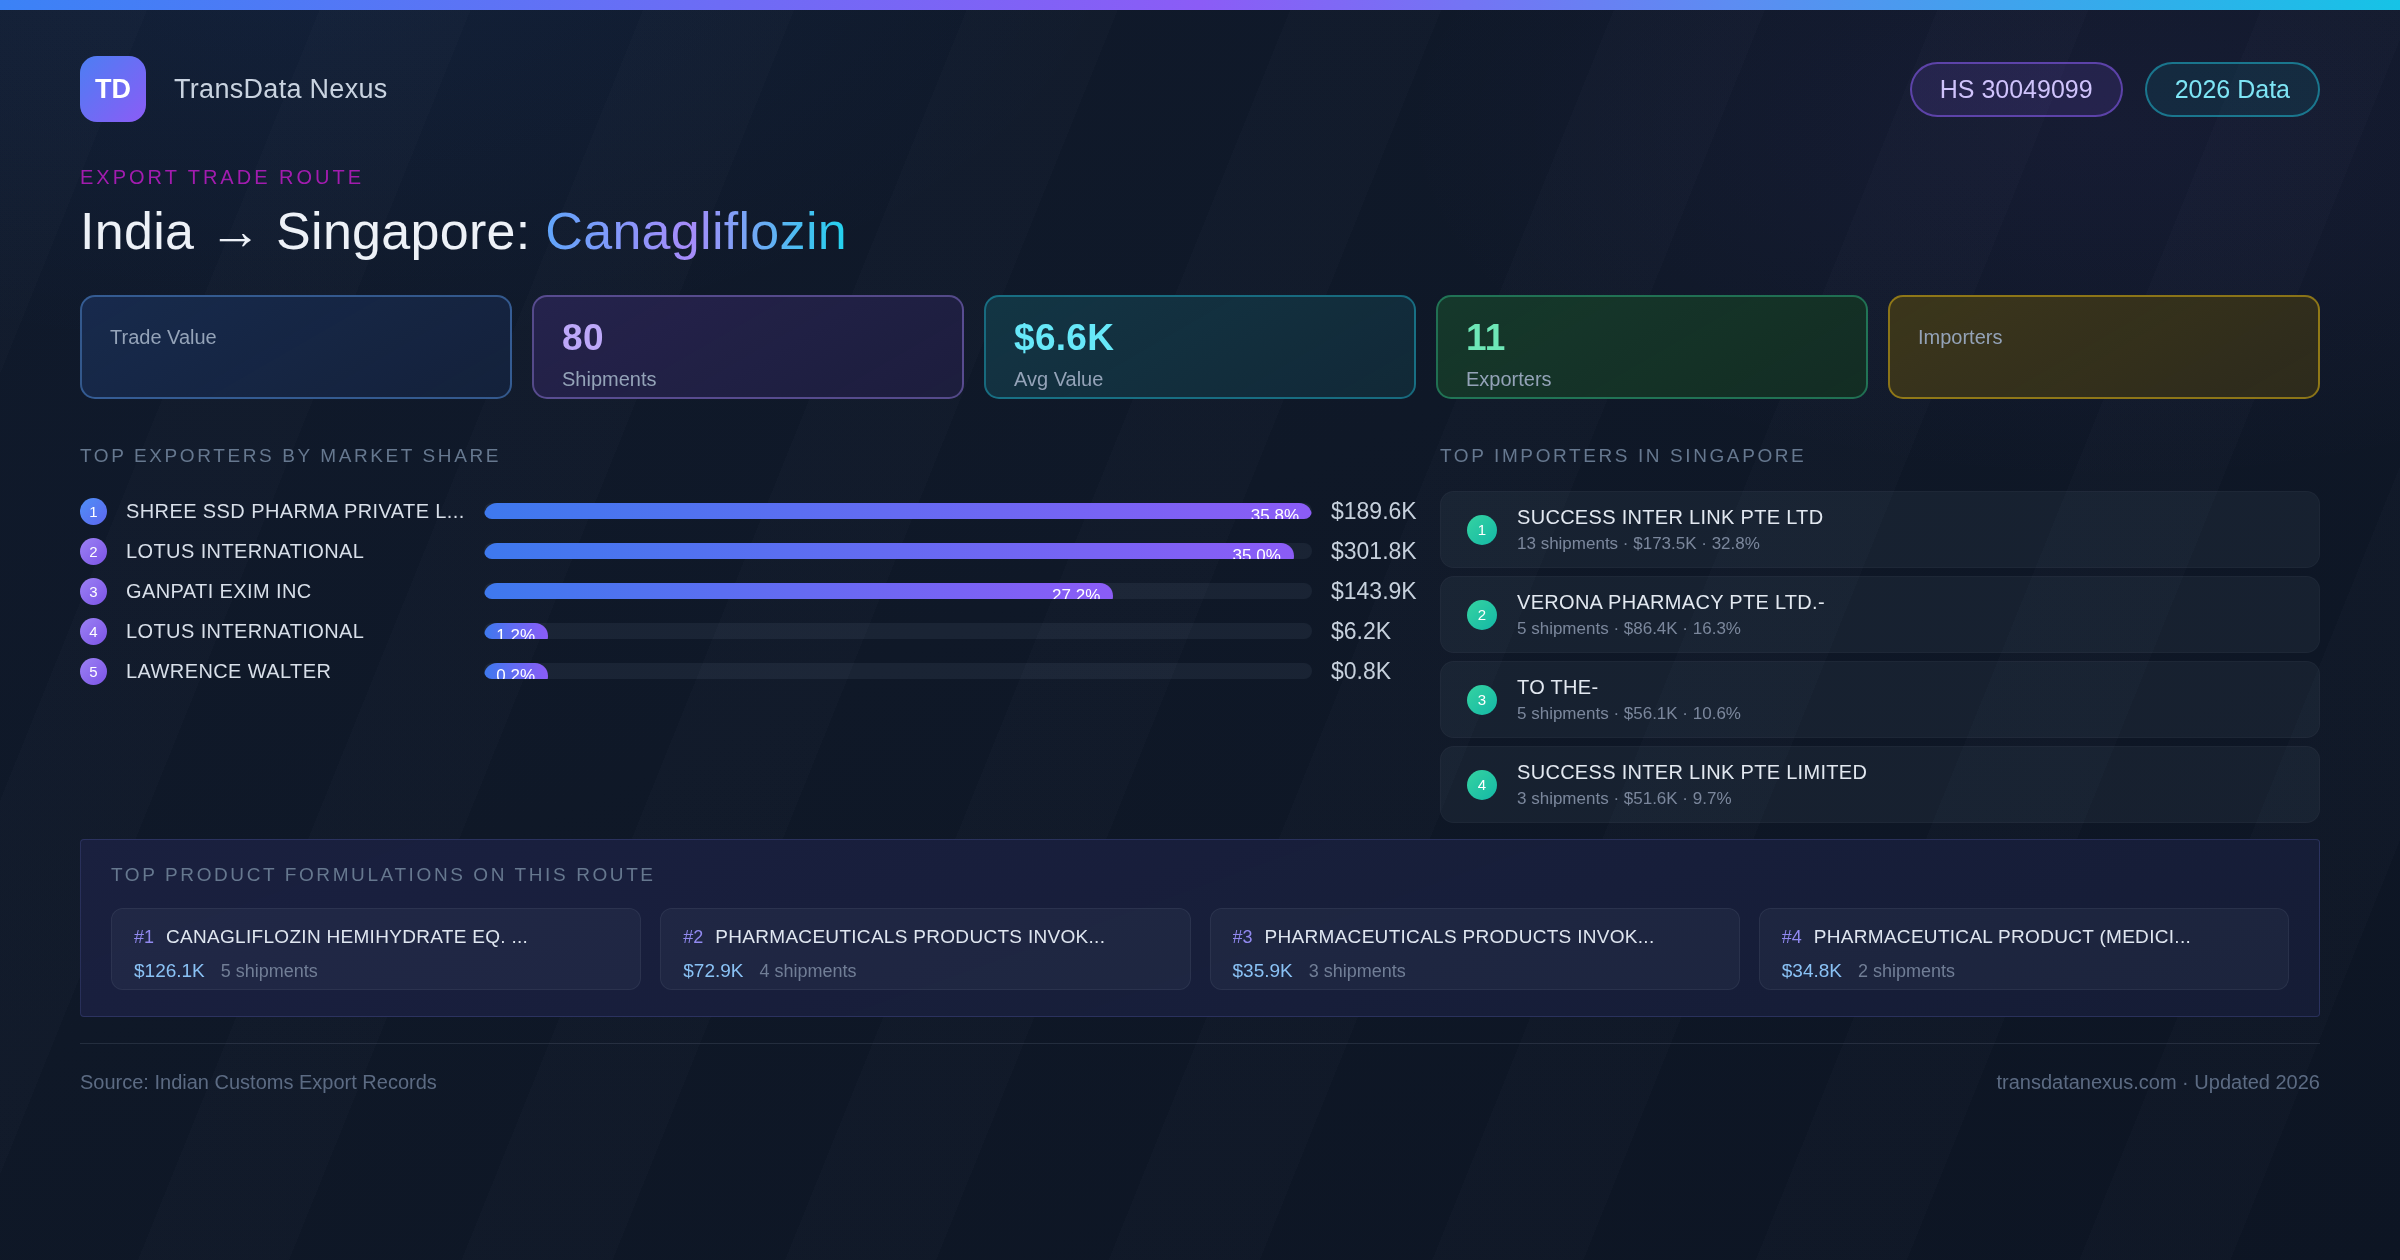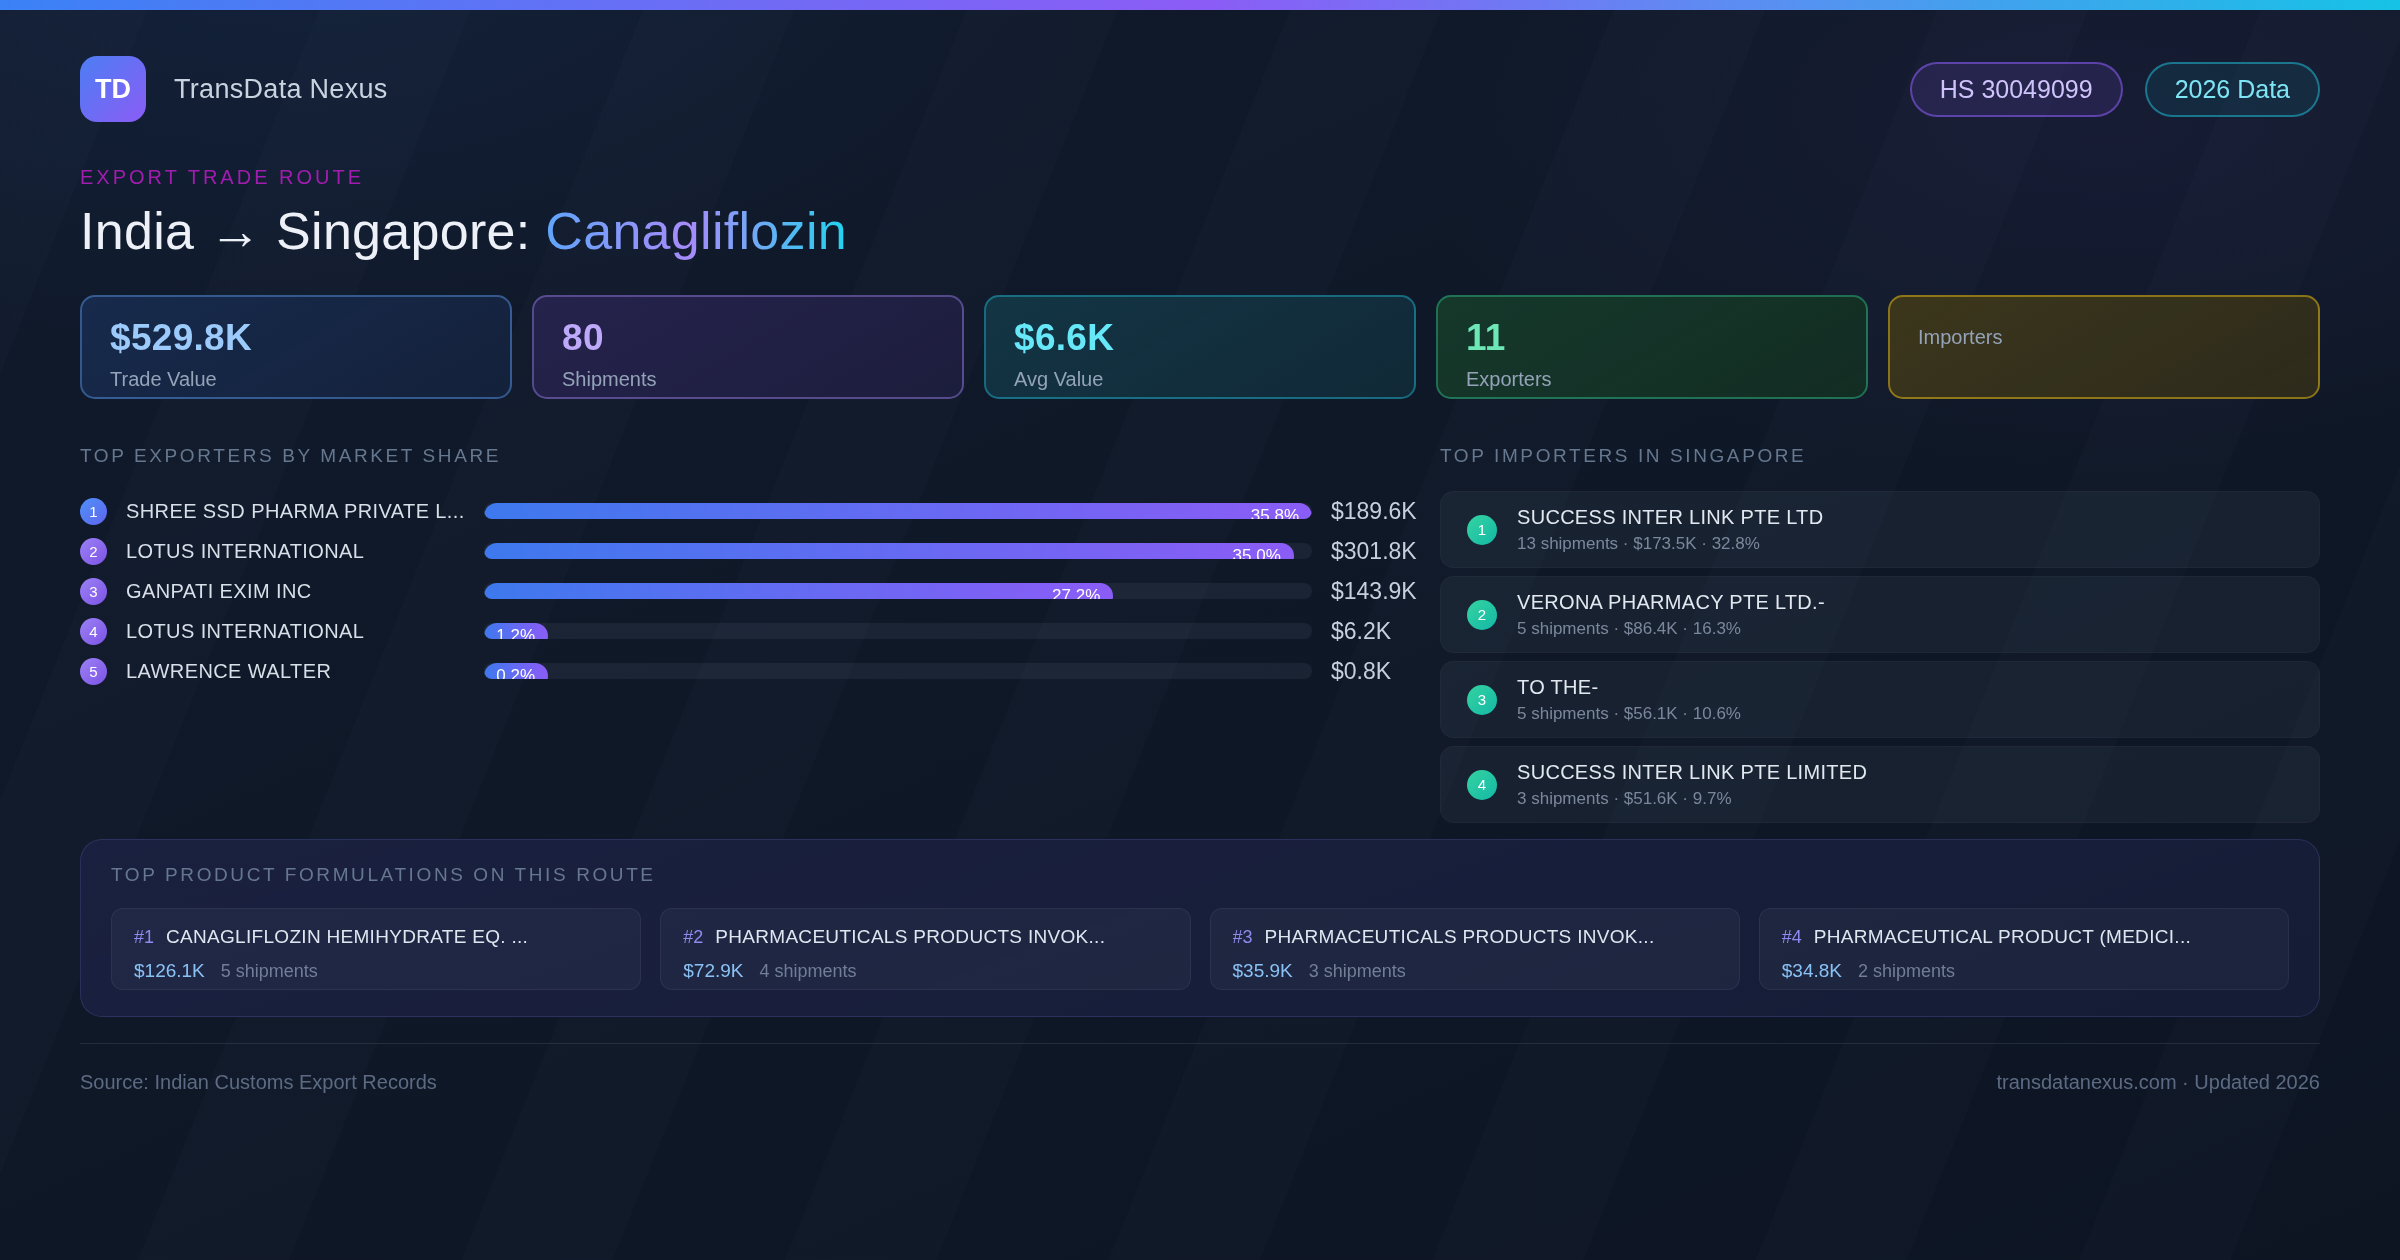--- a/index.html
+++ b/index.html
@@ -74,21 +74,21 @@
   
   .imp-list { margin-top:24px; }
   .imp-card { display:flex; align-items:center; gap:20px; background:rgba(148,163,184,0.07);
     border:1px solid rgba(148,163,184,0.05); border-radius:14px; padding:12px 26px; height:77px; margin-bottom:8px; }
   .imp-badge { width:30px; height:30px; border-radius:50%; flex:none; display:flex; align-items:center; justify-content:center;
     background:linear-gradient(135deg,#35d3a1,#14b8a6); color:#fff; font-size:15px; }
   .imp-name { font-size:20px; color:#e2e8f0; letter-spacing:0.3px; white-space:nowrap; overflow:hidden; text-overflow:ellipsis; }
   .imp-meta { font-size:17px; color:#7b879c; margin-top:5px; }
 
   
-  .form-panel { margin-top:8px; border-radius:22px; border:1px solid rgba(129,140,248,0.18);
+  .form-panel { margin-top:8px; border-radius:4px; border:1px solid rgba(129,140,248,0.18);
     background:linear-gradient(160deg,rgba(99,102,241,0.08),rgba(99,102,241,0.03)),#131a30; padding:24px 30px 26px; }
   .form-cards { display:grid; grid-template-columns:repeat(4,1fr); gap:19px; margin-top:22px; }
   .form-card { border-radius:12px; background:rgba(148,163,184,0.06); border:1px solid rgba(148,163,184,0.10); padding:17px 22px; height:82px; }
   .fc-top { display:flex; align-items:baseline; gap:12px; overflow:hidden; }
   .fc-num { font-size:18px; color:#9189ef; flex:none; }
   .fc-name { font-size:19px; color:#dfe6f0; letter-spacing:0.3px; white-space:nowrap; overflow:hidden; text-overflow:ellipsis; }
   .fc-bottom { display:flex; align-items:baseline; gap:16px; margin-top:12px; }
   .fc-value { font-size:19px; color:#8ac2f5; }
   .fc-ships { font-size:18px; color:#717e96; }
 
@@ -116,21 +116,20 @@
 
   <div class="eyebrow">EXPORT TRADE ROUTE</div>
   <div class="title">
     <span>India → Singapore:</span>
     <span class="title-product">Canagliflozin</span>
   </div>
 
   <div class="stats">
 
   <div class="stat theme-blue">
-        <div class="stat-value">$529.8K</div>
         <div class="stat-label">Trade Value</div>
       </div>
       <div class="stat theme-purple">
         <div class="stat-value">80</div>
         <div class="stat-label">Shipments</div>
       </div>
       <div class="stat theme-cyan">
         <div class="stat-value">$6.6K</div>
         <div class="stat-label">Avg Value</div>
       </div>

